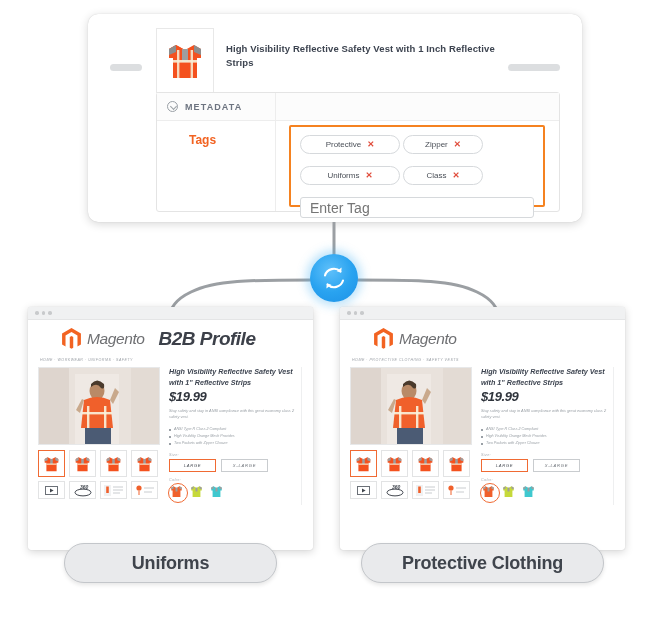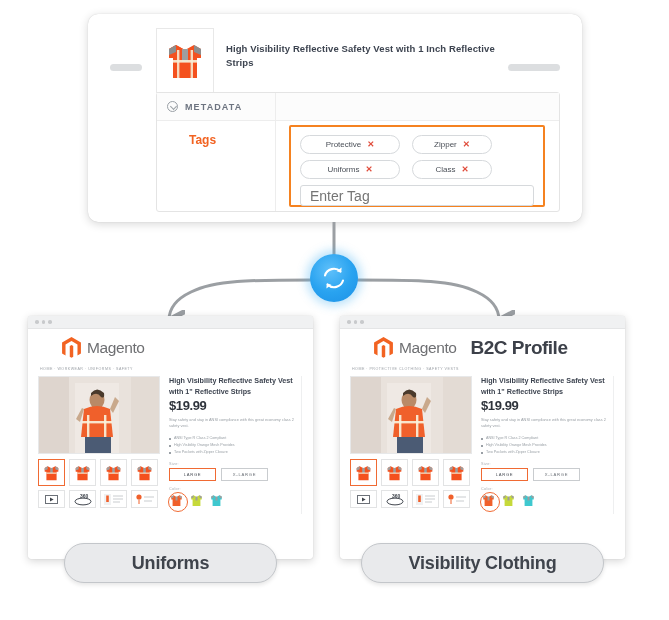--- a/index.html
+++ b/index.html
@@ -70,21 +70,21 @@
   }
   .tags-label {
     position: absolute; left: 4px; top: 12px;
     font-size: 12px; font-weight: bold; color: #f26322; margin-left: 28px;
   }
   .tags-box {
     position: absolute; left: 132px; top: 4px; right: 14px; bottom: 4px;
     border: 2px solid #f58220; border-radius: 2px;
     padding: 8px 9px;
   }
-  .tag-row { display: flex; gap: 12px; margin-bottom: 6px; }
+  .tag-row { display: flex; gap: 3px; margin-bottom: 12px; }
   .tag-chip {
     height: 19px; border: 1px solid #d6d9dc; border-radius: 10px;
     background: #fff; display: flex; align-items: center; justify-content: center;
     gap: 6px; padding: 0 11px; font-size: 8px; color: #4a4f57;
   }
   .tag-chip.w1 { width: 100px; }
   .tag-chip.w2 { width: 80px; }
   .tag-x { color: #e04b3a; font-size: 8.5px; font-weight: bold; line-height: 1; }
   .tag-input {
     width: 100%; height: 21px; border: 1px solid #d6d9dc; border-radius: 3px;
@@ -97,24 +97,25 @@
   .sync-node {
     position: absolute; left: 310px; top: 254px; width: 48px; height: 48px;
     border-radius: 50%;
     background: radial-gradient(circle at 42% 34%, #5fc0fa 0%, #29a3f0 52%, #1c90e6 100%);
     box-shadow: 0 0 10px 4px rgba(66,175,240,0.35);
     display: flex; align-items: center; justify-content: center;
   }
 
   
   .shop {
-    position: absolute; top: 316px; width: 285px; height: 243px;
+    position: absolute; top: 307px; width: 285px; height: 243px;
     background: #fff; border-radius: 3px;
     box-shadow: 0 2px 9px rgba(0,0,0,0.17), 0 0 1px rgba(0,0,0,0.22);
     overflow: hidden;
+    font-style: italic;
   }
   .shop.left  { left: 28px; }
   .shop.right { left: 340px; }
 
   .shop-chrome {
     height: 13px; background: #f0f1f2; border-bottom: 1px solid #e4e5e6;
     display: flex; align-items: center; gap: 3px; padding-left: 7px;
   }
   .dot { width: 3.5px; height: 3.5px; border-radius: 50%; background: #c8cacc; }
 
@@ -292,20 +293,21 @@
       <span class="dot"></span>
       <span class="dot"></span>
     </div>
 
     <div class="shop-head">
       <svg class="mg-logo" viewBox="0 0 24 28">
         <path d="M12 0 L24 7 L24 21 L19.6 23.6 L19.6 9.6 L12 5.2 L4.4 9.6 L4.4 23.6 L0 21 L0 7 Z" fill="#f26322"></path>
         <path d="M9.8 25.2 L9.8 11.6 L12 10.3 L14.2 11.6 L14.2 25.2 L12 26.5 Z" fill="#f26322"></path>
       </svg>
       <span class="mg-word">Magento</span>
+      <span class="profile-title">B2B Profile</span>
     </div>
 
     <div class="breadcrumb">HOME  ·  WORKWEAR  ·  UNIFORMS  ·  SAFETY</div>
 
     <div class="shop-body">
       <div class="gallery">
         <div class="hero">
           <svg width="122" height="78" viewBox="0 0 122 78">
             <rect width="122" height="78" fill="#e9e2dc"></rect>
             <rect x="0" y="0" width="30" height="78" fill="#ded5ce"></rect>
@@ -451,21 +453,20 @@
       <span class="dot"></span>
       <span class="dot"></span>
     </div>
 
     <div class="shop-head">
       <svg class="mg-logo" viewBox="0 0 24 28">
         <path d="M12 0 L24 7 L24 21 L19.6 23.6 L19.6 9.6 L12 5.2 L4.4 9.6 L4.4 23.6 L0 21 L0 7 Z" fill="#f26322"></path>
         <path d="M9.8 25.2 L9.8 11.6 L12 10.3 L14.2 11.6 L14.2 25.2 L12 26.5 Z" fill="#f26322"></path>
       </svg>
       <span class="mg-word">Magento</span>
-      <span class="profile-title">B2C Profile</span>
     </div>
 
     <div class="breadcrumb">HOME  ·  PROTECTIVE CLOTHING  ·  SAFETY VESTS</div>
 
     <div class="shop-body">
       <div class="gallery">
         <div class="hero">
           <svg width="122" height="78" viewBox="0 0 122 78">
             <rect width="122" height="78" fill="#e9e2dc"></rect>
             <rect x="0" y="0" width="30" height="78" fill="#ded5ce"></rect>
@@ -599,15 +600,15 @@
               <path d="M36 11 L29 7 L29 14 L36 17 Z" fill="#9e9e9e"></path>
               <rect x="17" y="11" width="6" height="12" fill="#9e9e9e"></rect>
             </svg>
           </div>
         </div>
       </div>
     </div>
   </div>
 
   <div class="pill left">Uniforms</div>
-  <div class="pill right">Visibility Clothing</div>
+  <div class="pill right">Protective Clothing</div>
 
 </div>
 
 </body></html>

